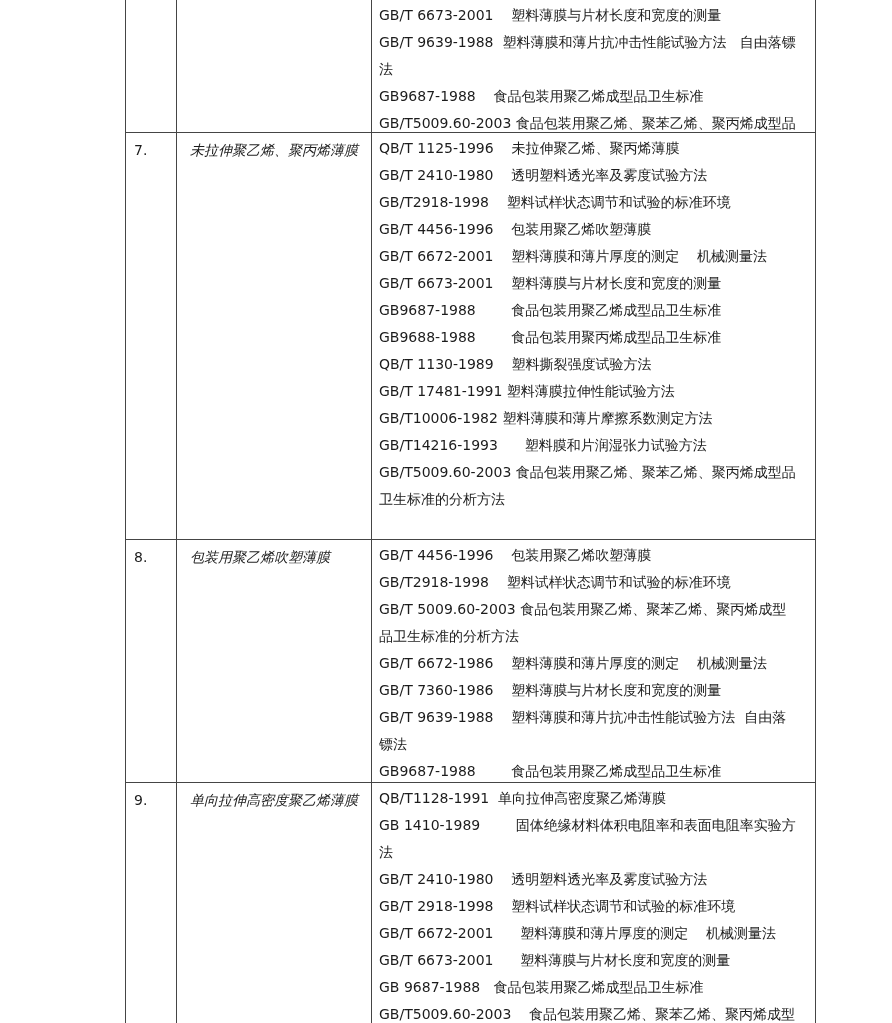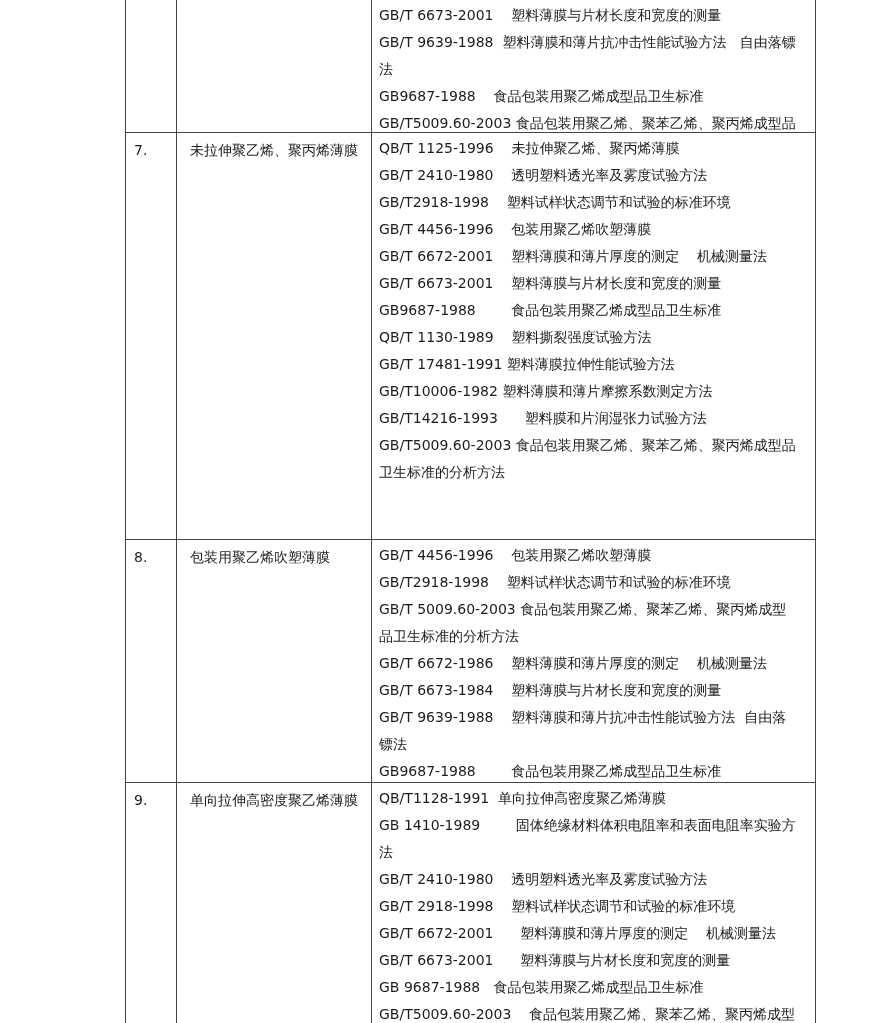--- a/index.html
+++ b/index.html
@@ -35,21 +35,21 @@
   .row:nth-of-type(3) { height: 243px; }
   .row:nth-of-type(4) { height: 240px; border-bottom: none; }
   .cell {
     box-sizing: border-box;
     border-right: 1px solid #454545;
     overflow: hidden;
     font-size: 14px;
     line-height: 27px;
   }
   .cell.no   { padding: 4px 0 0 8px; }
-  .cell.name { padding: 4px 4px 0 13px; }
+  .cell.name { padding: 4px 4px 0 13px; font-style: italic; }
   .cell.std  { padding: 2px 17px 0 7px; }
   .line {
     white-space: pre-wrap;
     word-break: break-all;
   }
 </style>
 </head>
 <body>
 
 <div class="tbl">
@@ -77,41 +77,42 @@
         <span>未拉伸聚乙烯、聚丙烯薄膜</span>
       </div>
       <div class="cell std">
         <div class="line">QB/T 1125-1996    未拉伸聚乙烯、聚丙烯薄膜</div>
         <div class="line">GB/T 2410-1980    透明塑料透光率及雾度试验方法</div>
         <div class="line">GB/T2918-1998    塑料试样状态调节和试验的标准环境</div>
         <div class="line">GB/T 4456-1996    包装用聚乙烯吹塑薄膜</div>
         <div class="line">GB/T 6672-2001    塑料薄膜和薄片厚度的测定    机械测量法</div>
         <div class="line">GB/T 6673-2001    塑料薄膜与片材长度和宽度的测量</div>
         <div class="line">GB9687-1988        食品包装用聚乙烯成型品卫生标准</div>
+        <div class="line">GB9688-1988        食品包装用聚丙烯成型品卫生标准</div>
         <div class="line">QB/T 1130-1989    塑料撕裂强度试验方法</div>
         <div class="line">GB/T 17481-1991 塑料薄膜拉伸性能试验方法</div>
         <div class="line">GB/T10006-1982 塑料薄膜和薄片摩擦系数测定方法</div>
         <div class="line">GB/T14216-1993      塑料膜和片润湿张力试验方法</div>
         <div class="line">GB/T5009.60-2003 食品包装用聚乙烯、聚苯乙烯、聚丙烯成型品卫生标准的分析方法</div>
       </div>
     </div>
 
     <div class="row">
       <div class="cell no">
         <span>8.</span>
       </div>
       <div class="cell name">
         <span>包装用聚乙烯吹塑薄膜</span>
       </div>
       <div class="cell std">
         <div class="line">GB/T 4456-1996    包装用聚乙烯吹塑薄膜</div>
         <div class="line">GB/T2918-1998    塑料试样状态调节和试验的标准环境</div>
         <div class="line">GB/T 5009.60-2003 食品包装用聚乙烯、聚苯乙烯、聚丙烯成型品卫生标准的分析方法</div>
         <div class="line">GB/T 6672-1986    塑料薄膜和薄片厚度的测定    机械测量法</div>
-        <div class="line">GB/T 6673-1984    塑料薄膜与片材长度和宽度的测量</div>
+        <div class="line">GB/T 7360-1986    塑料薄膜与片材长度和宽度的测量</div>
         <div class="line">GB/T 9639-1988    塑料薄膜和薄片抗冲击性能试验方法  自由落镖法</div>
         <div class="line">GB9687-1988        食品包装用聚乙烯成型品卫生标准</div>
       </div>
     </div>
 
     <div class="row">
       <div class="cell no">
         <span>9.</span>
       </div>
       <div class="cell name">

